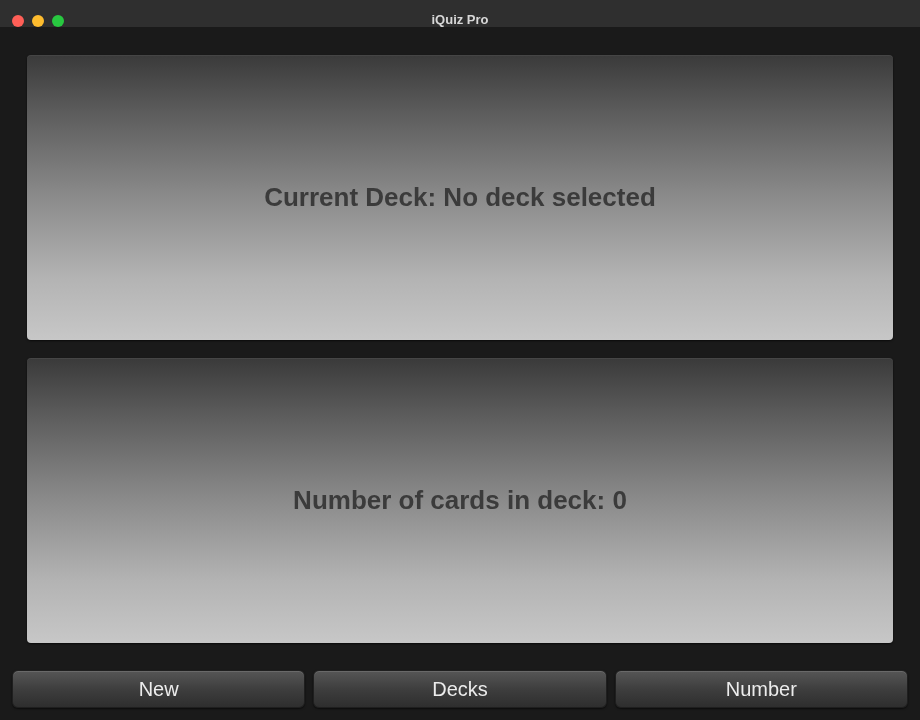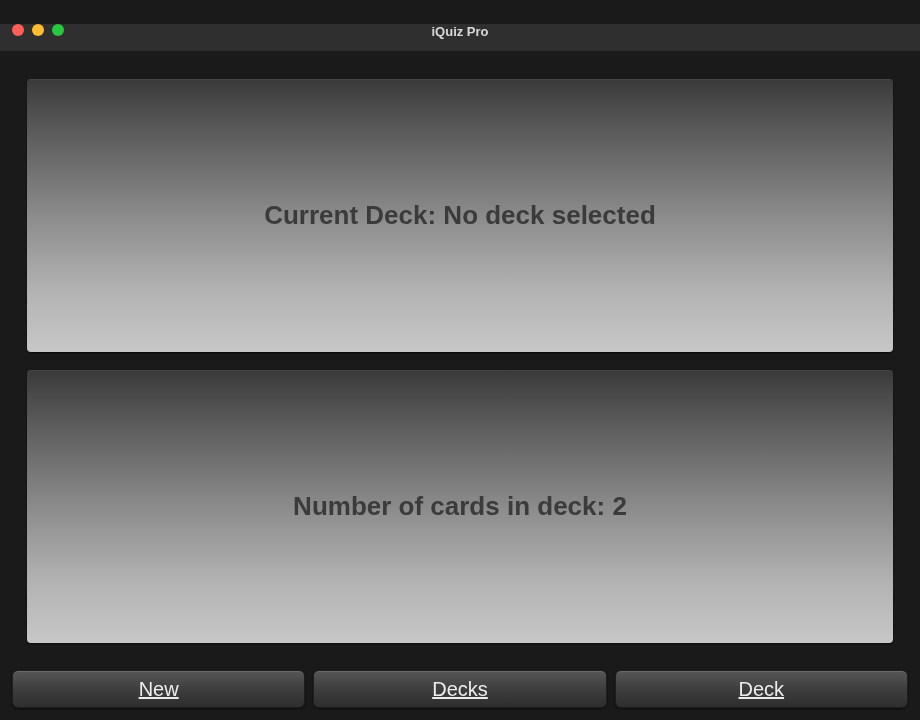--- a/index.html
+++ b/index.html
@@ -14,23 +14,22 @@
     font-family: -apple-system, BlinkMacSystemFont, "Helvetica Neue", Arial, sans-serif;
     overflow: hidden;
     display: flex;
     flex-direction: column;
   }
   .titlebar {
     height: 28px;
     background: #2f2f2f;
     border-bottom: 1px solid #1a1a1a;
     display: flex;
-    align-items: flex-start;
+    align-items: flex-end;
     position: relative;
-    margin-top: 24px;
   }
   .traffic-lights {
     display: flex;
     gap: 8px;
     padding-left: 12px;
     align-items: center;
   }
   .traffic-light {
     width: 12px;
     height: 12px;
@@ -82,41 +81,40 @@
     border: 1px solid #1f1f1f;
     border-radius: 6px;
     color: #ececec;
     font-size: 20px;
     font-weight: 400;
     display: flex;
     align-items: center;
     justify-content: center;
     cursor: pointer;
     box-shadow: inset 0 1px 0 rgba(255,255,255,0.12), 0 1px 2px rgba(0,0,0,0.6);
-    text-decoration: underline;
   }
 </style>
 </head>
 <body>
 
 <div class="titlebar">
   <div class="traffic-lights">
     <div class="traffic-light tl-close"></div>
     <div class="traffic-light tl-min"></div>
     <div class="traffic-light tl-max"></div>
   </div>
   <div class="titlebar-title">iQuiz Pro</div>
 </div>
 
 <div class="content">
   <div class="panel">
     <div class="panel-text">Current Deck: No deck selected</div>
   </div>
   <div class="panel">
-    <div class="panel-text">Number of cards in deck: 2</div>
+    <div class="panel-text">Number of cards in deck: 0</div>
   </div>
 </div>
 
 <div class="toolbar">
   <div class="toolbar-button">New</div>
   <div class="toolbar-button">Decks</div>
-  <div class="toolbar-button">Deck</div>
+  <div class="toolbar-button">Number</div>
 </div>
 
 </body></html>

